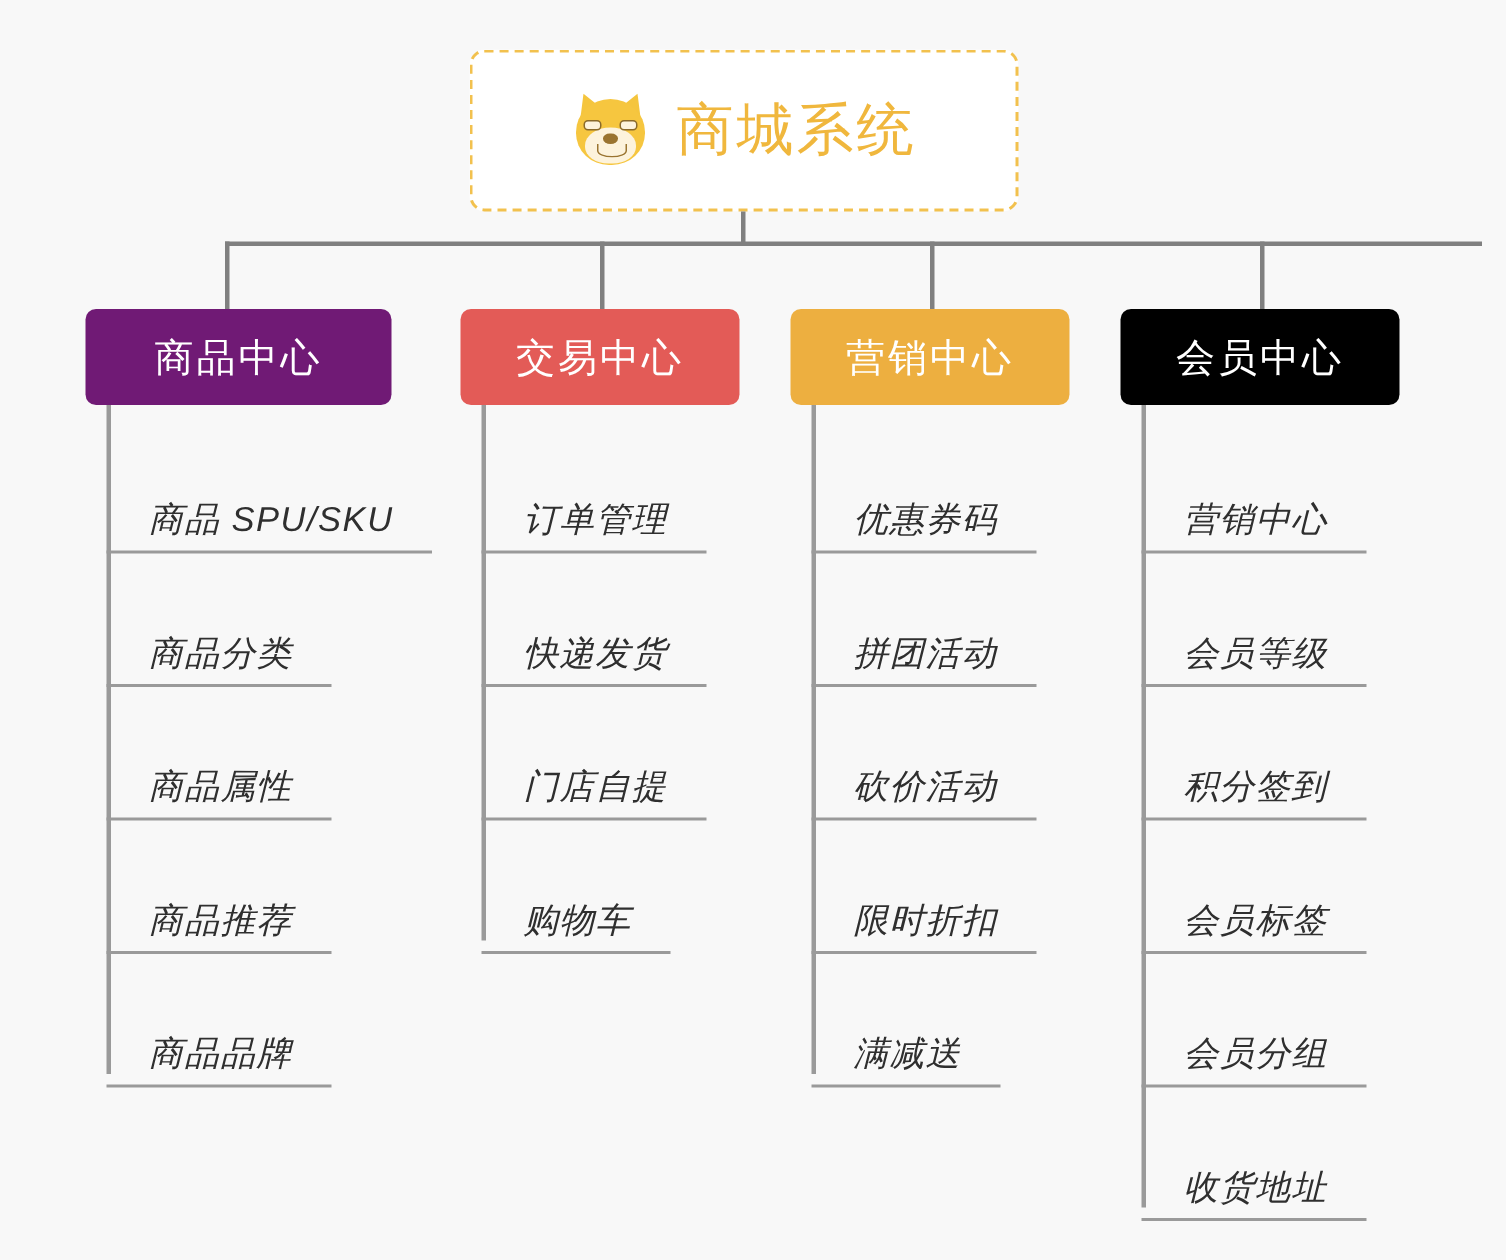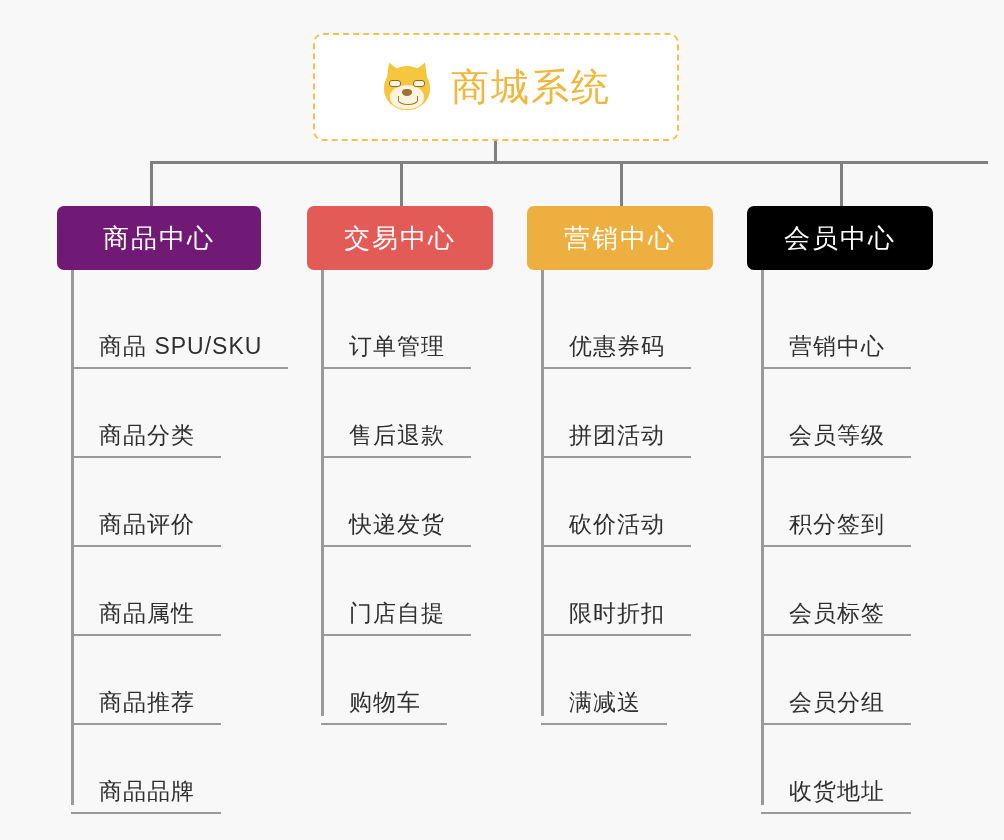--- a/index.html
+++ b/index.html
@@ -169,20 +169,21 @@
     padding: 0 26px 8px 28px;
     border-bottom: 2px solid #9a9a9a;
     display: inline-block;
   }
   .leaf-label {
     font-size: 23px;
     color: #2f2f2f;
     white-space: nowrap;
     letter-spacing: 1px;
     line-height: 1.1;
+    font-style: italic;
   }
 </style>
 </head>
 <body>
 
 <div id="chart-canvas">
 
   <div class="root-node">
     <span class="dog-icon">
       <span class="dog-ear left"></span>
@@ -210,23 +211,20 @@
     </div>
     <div class="leaf-list">
       <span class="trunk"></span>
       <div class="leaf-item">
           <span class="leaf-inner"><span class="leaf-label">商品 SPU/SKU</span></span>
         </div>
       <div class="leaf-item">
           <span class="leaf-inner"><span class="leaf-label">商品分类</span></span>
         </div>
       <div class="leaf-item">
-          <span class="leaf-inner"><span class="leaf-label">商品评价</span></span>
-        </div>
-      <div class="leaf-item">
           <span class="leaf-inner"><span class="leaf-label">商品属性</span></span>
         </div>
       <div class="leaf-item">
           <span class="leaf-inner"><span class="leaf-label">商品推荐</span></span>
         </div>
       <div class="leaf-item">
           <span class="leaf-inner"><span class="leaf-label">商品品牌</span></span>
         </div>
     </div>
   </div>
@@ -234,23 +232,20 @@
   <div class="column" style="left:307px;width:186px">
     <div class="cat-box" style="background:#e35b57;width:186px">
       <span>交易中心</span>
     </div>
     <div class="leaf-list">
       <span class="trunk"></span>
       <div class="leaf-item">
           <span class="leaf-inner"><span class="leaf-label">订单管理</span></span>
         </div>
       <div class="leaf-item">
-          <span class="leaf-inner"><span class="leaf-label">售后退款</span></span>
-        </div>
-      <div class="leaf-item">
           <span class="leaf-inner"><span class="leaf-label">快递发货</span></span>
         </div>
       <div class="leaf-item">
           <span class="leaf-inner"><span class="leaf-label">门店自提</span></span>
         </div>
       <div class="leaf-item">
           <span class="leaf-inner"><span class="leaf-label">购物车</span></span>
         </div>
     </div>
   </div>

